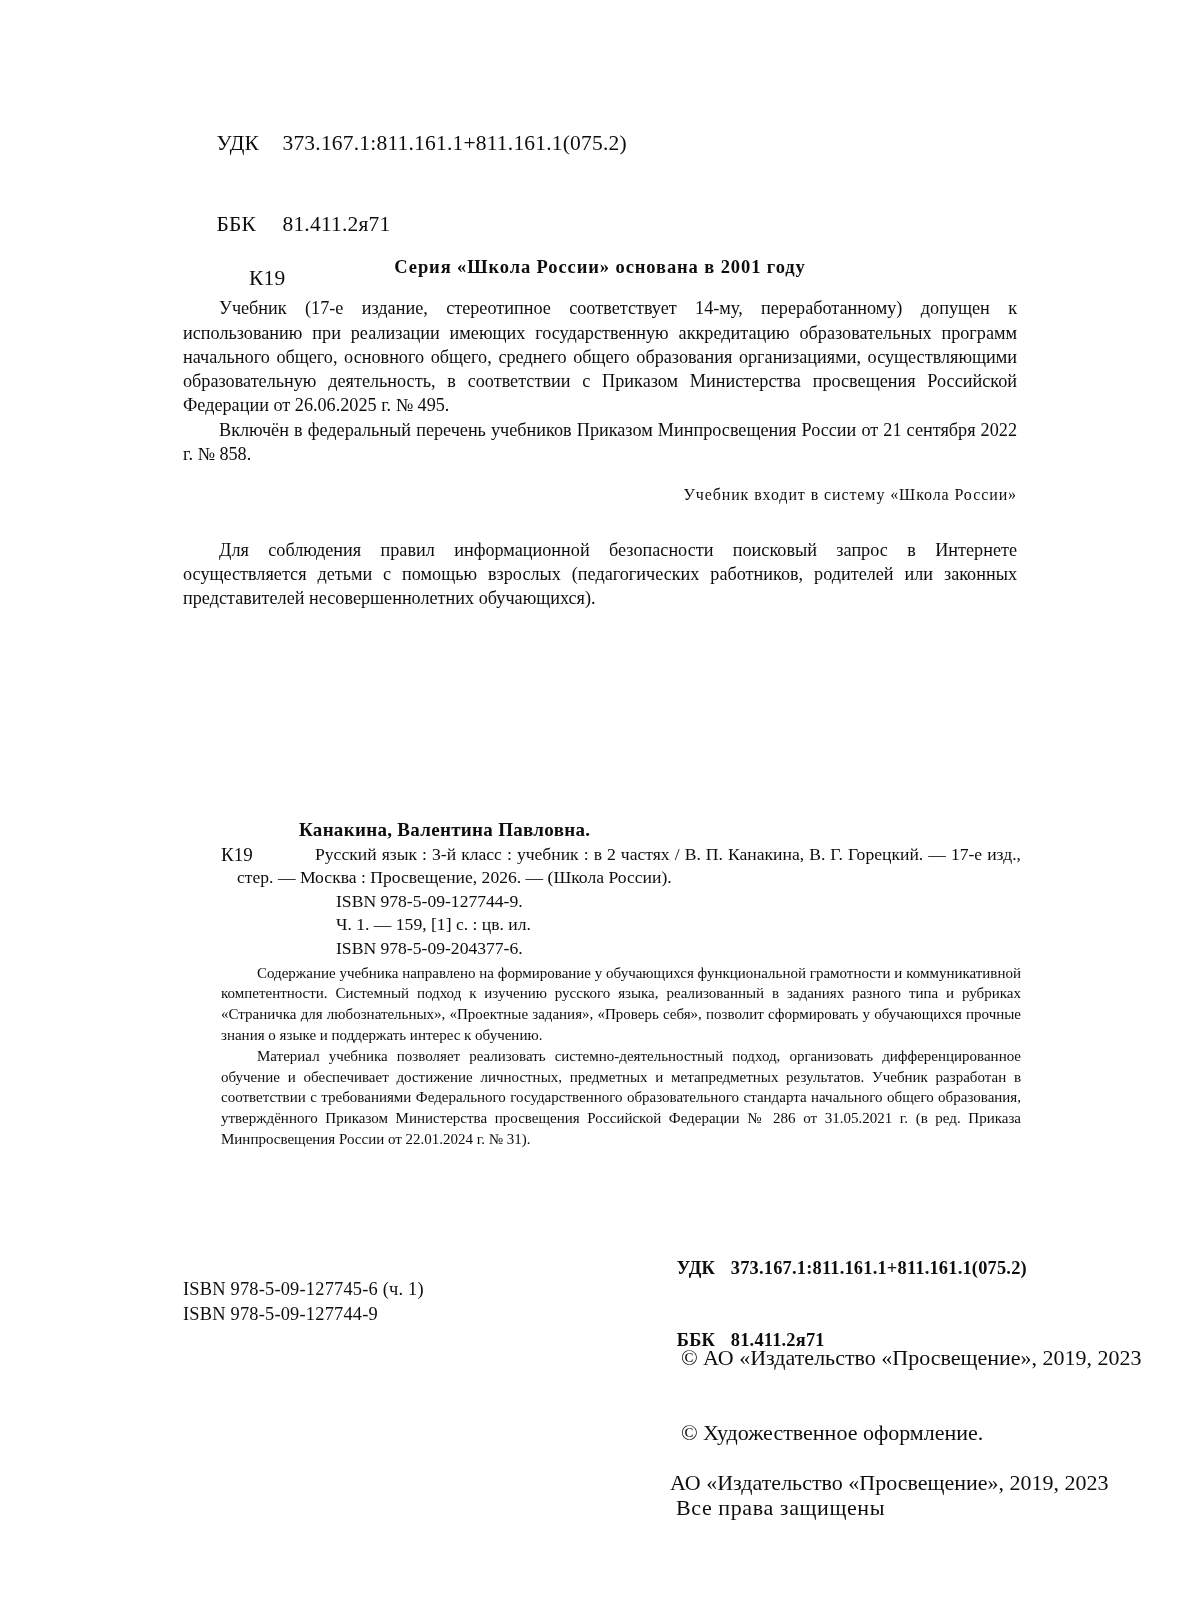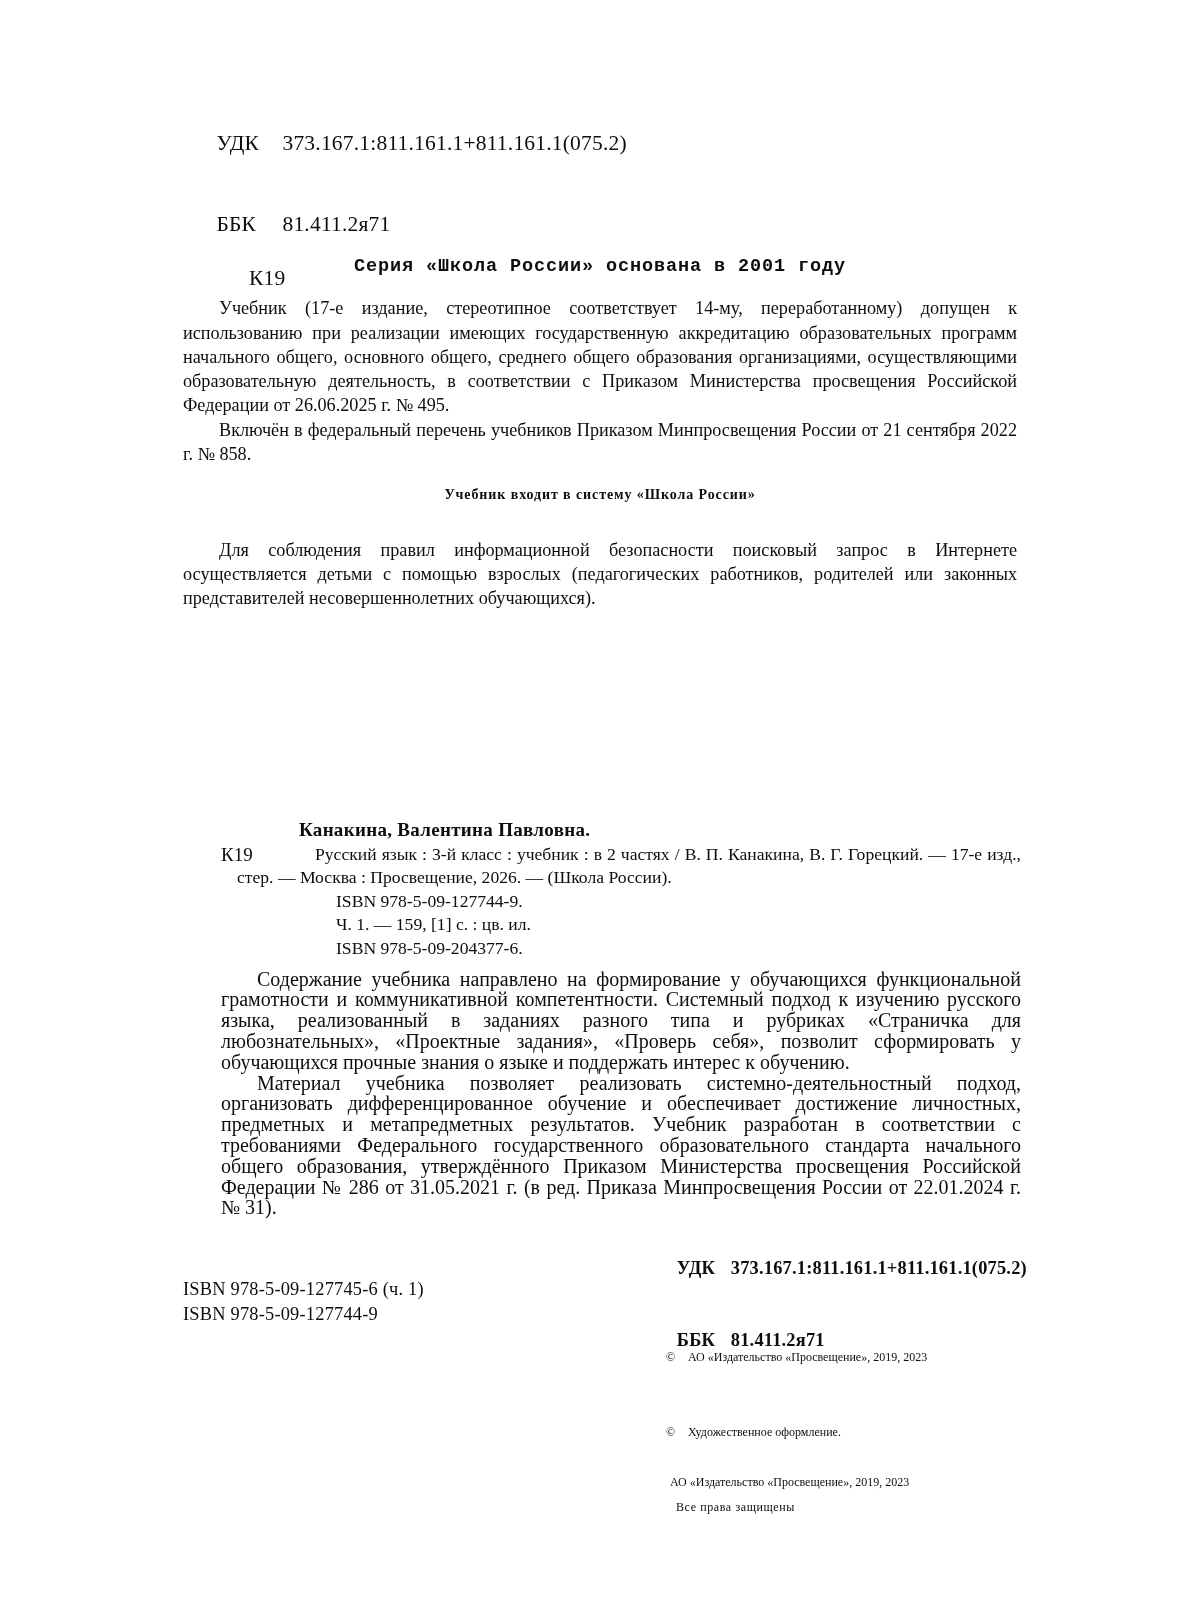--- a/index.html
+++ b/index.html
@@ -55,32 +55,31 @@
   }
   .mid-block p {
     margin: 0;
   }
   .series-title {
     text-align: center;
     font-weight: bold;
     letter-spacing: 0.9px;
     margin-bottom: 17px !important;
     font-size: 18.5px;
-    font-family: Liberation Mono, monospace;
   }
   .indent {
     text-indent: 36px;
   }
   .sys-title {
-    text-align: center;
-    font-weight: bold;
+    text-align: right;
+    font-weight: normal;
     letter-spacing: 0.9px;
     margin-top: 17px !important;
     margin-bottom: 15px !important;
-    font-size: 14px;
+    font-size: 16px;
   }
   .centered-note {
     text-align: center;
     margin-bottom: 0 !important;
   }
   .gap-para {
     margin-top: 30px !important;
   }
 
   
@@ -111,23 +110,23 @@
     font-size: 19px;
   }
   .biblio .desc-body {
     margin-left: 16px;
     text-indent: 78px;
   }
   .biblio .isbn-line {
     margin-left: 115px;
   }
   .biblio .annot {
-    margin-top: 8px;
+    margin-top: 2px;
     text-align: justify;
-    font-size: 20px;
+    font-size: 15px;
     line-height: 20.8px;
   }
   .biblio .annot p {
     margin: 0;
     text-indent: 36px;
   }
 
   
   .low-codes {
     position: absolute;
@@ -153,21 +152,21 @@
     top: 1277px;
     font-size: 18.4px;
     line-height: 25px;
     font-weight: normal;
     letter-spacing: 0.2px;
   }
   .footer-right {
     position: absolute;
     left: 648px;
     top: 1320px;
-    font-size: 12px;
+    font-size: 22px;
     line-height: 25px;
   }
   .footer-right .line {
     white-space: pre;
   }
   .footer-right .c {
     display: inline-block;
     width: 22px;
   }
   .footer-right .indent-line {

